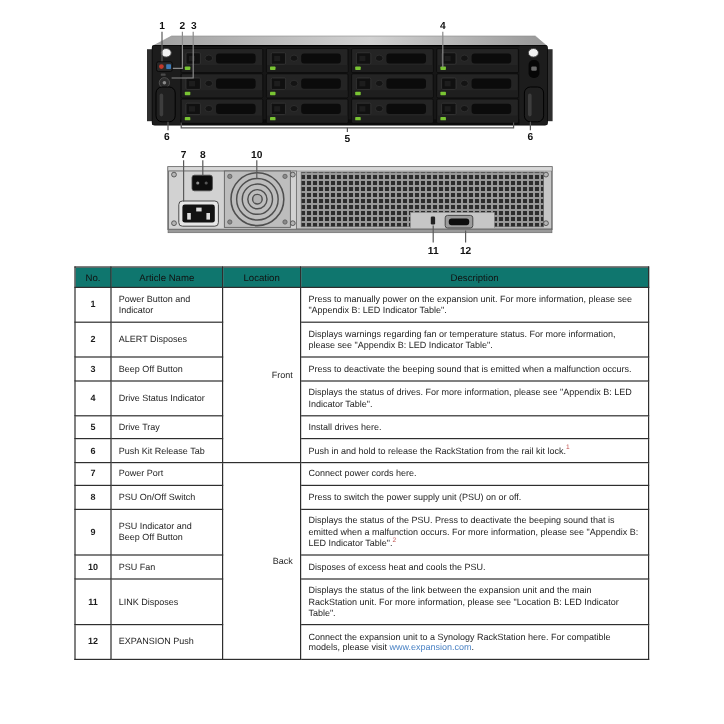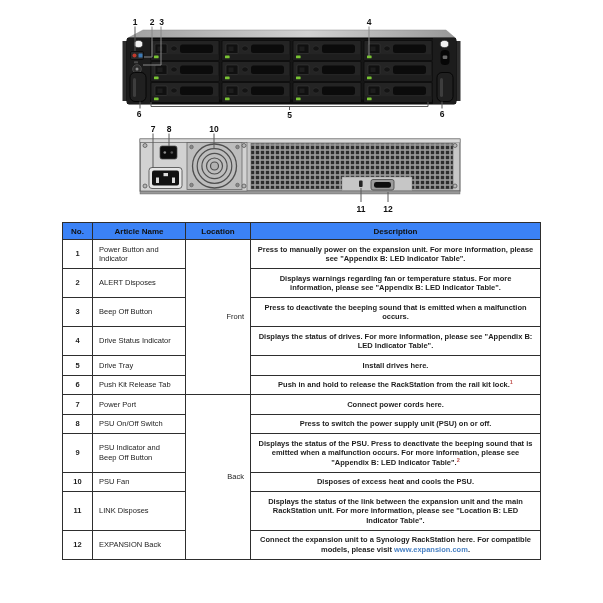--- a/index.html
+++ b/index.html
@@ -5,28 +5,28 @@
   html,body{margin:0;padding:0;background:#fff;}
   .page{position:relative;width:603px;height:603px;background:#ffffff;overflow:hidden;
         font-family:"Liberation Sans",sans-serif;}
   svg{position:absolute;left:0;top:0;}
   .callout{font-family:"Liberation Sans",sans-serif;font-size:8.5px;font-weight:bold;fill:#111;}
   .leader{stroke:#5a5a5a;stroke-width:1;fill:none;}
   .leader-dark{stroke:#8a8a8a;stroke-width:1;fill:none;}
 
   table.spec{position:absolute;left:62px;top:222px;width:478px;border-collapse:collapse;
              table-layout:fixed;}
-  table.spec th{background:#3b82f6;border:1px solid #2e2e2e;font-size:8px;font-weight:bold;
+  table.spec th{background:#0f766e;border:1px solid #2e2e2e;font-size:8px;font-weight:normal;
                 color:#111;padding:3.5px 2px;text-align:center;}
   table.spec td{border:1px solid #2e2e2e;font-size:7.5px;color:#1d1d1d;line-height:9.5px;
                 padding:4.5px 6px;vertical-align:middle;}
   td.no{text-align:center;font-weight:bold;padding:4.5px 1px;}
   td.article{text-align:left;padding:4.5px 3px;}
   td.location{text-align:right;}
-  td.desc{text-align:center;padding-left:8px;font-weight:bold;}
+  td.desc{text-align:left;padding-left:8px;}
   a.weblink{color:#4a82c4;text-decoration:none;}
   sup.fn{font-size:5.5px;line-height:0;color:#c0504d;}
 </style>
 </head>
 <body>
 
 <div class="page">
 
   <svg width="603" height="221" viewBox="0 0 603 221">
     <defs>
@@ -238,19 +238,19 @@
           <td class="article">PSU Fan</td>
           <td class="desc">Disposes of excess heat and cools the PSU.</td>
         </tr>
         <tr>
           <td class="no">11</td>
           <td class="article">LINK Disposes</td>
           <td class="desc">Displays the status of the link between the expansion unit and the main RackStation unit. For more information, please see "Location B: LED Indicator Table".</td>
         </tr>
         <tr>
           <td class="no">12</td>
-          <td class="article">EXPANSION Back</td>
+          <td class="article">EXPANSION Push</td>
           <td class="desc">Connect the expansion unit to a Synology RackStation here. For compatible models, please visit <a class="weblink" href="#">www.expansion.com</a>.</td>
         </tr>
       </tbody>
   </table>
 
 </div>
 
 </body></html>

